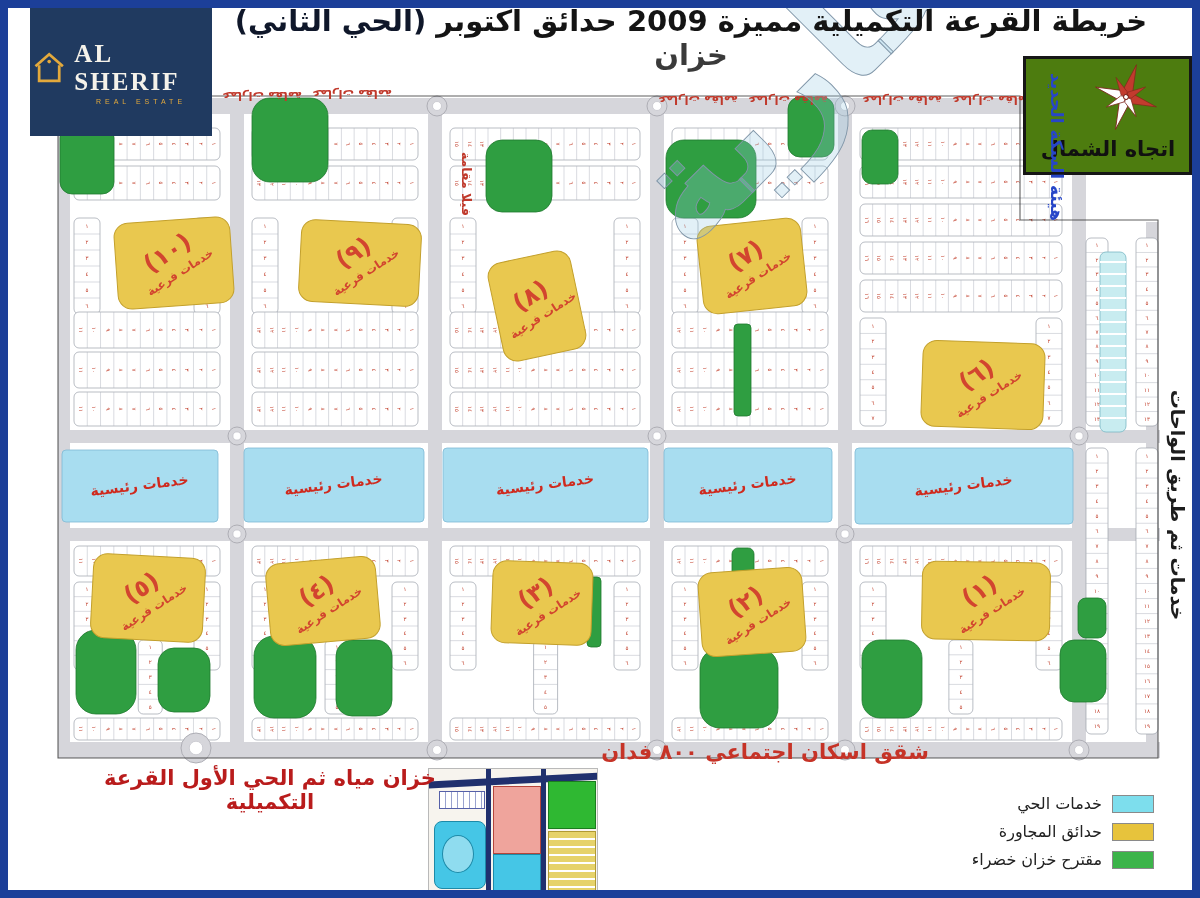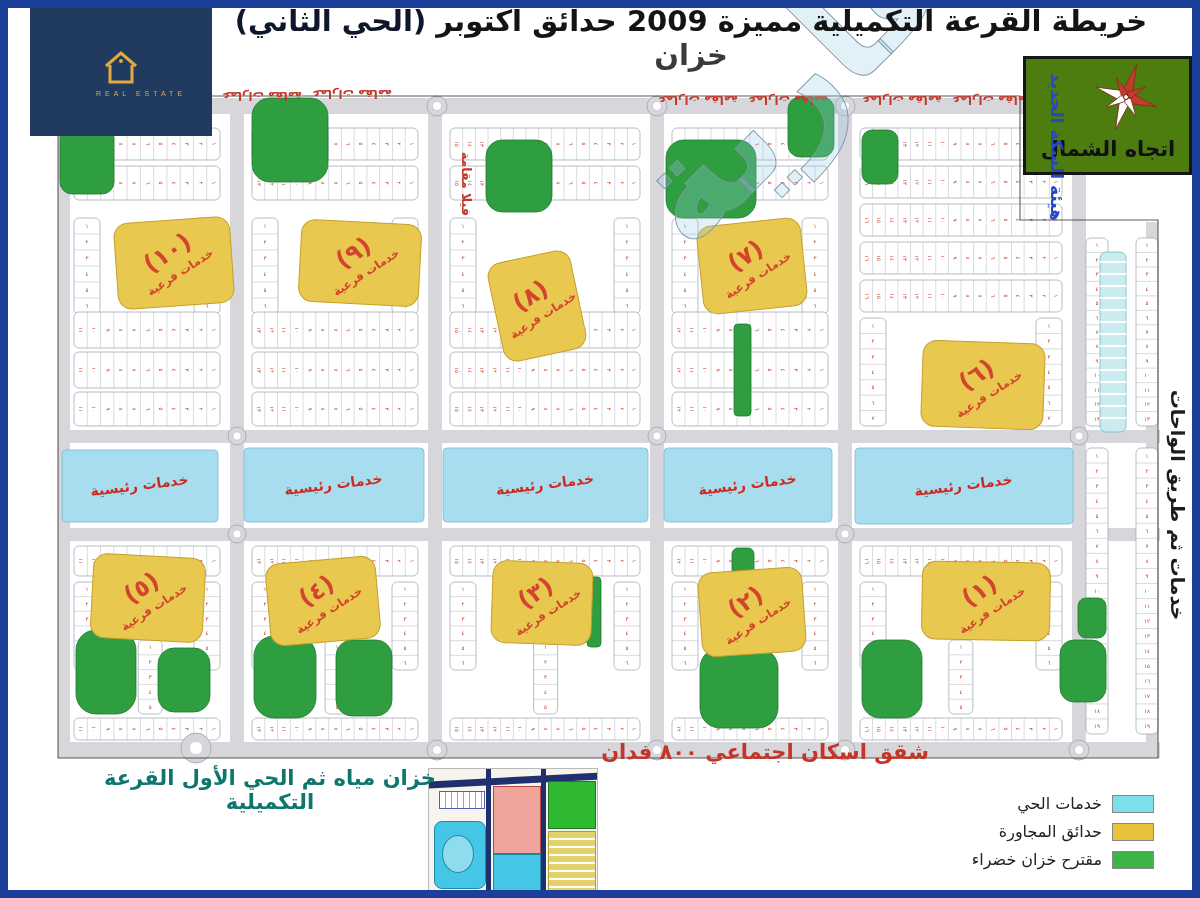--- a/index.html
+++ b/index.html
@@ -43,21 +43,21 @@
   .rightRoad{
     position:absolute;left:966px;top:492px;width:420px;height:26px;
     transform:rotate(90deg);transform-origin:center;direction:rtl;text-align:center;
     color:#1d1d1d;font-weight:bold;font-size:19px;z-index:35;white-space:nowrap;
   }
   
   #map{position:absolute;left:8px;top:8px;z-index:10;}
   
   .noteLeft{
     position:absolute;left:70px;top:766px;width:400px;direction:rtl;text-align:center;
-    font-size:21px;font-weight:bold;color:#0f766e;z-index:40;
+    font-size:21px;font-weight:bold;color:#b91c1c;z-index:40;
   }
   .noteCenter{
     position:absolute;left:600px;top:740px;width:330px;direction:rtl;text-align:center;
     font-size:21px;font-weight:bold;color:#c63327;z-index:40;letter-spacing:1px;
   }
   
   .legend{position:absolute;right:46px;top:794px;z-index:40;display:flex;flex-direction:column;gap:9px;}
   .legend .lrow{direction:rtl;display:flex;align-items:center;gap:10px;}
   .legend .swatch{width:40px;height:16px;border:1px solid #8a8a8a;}
   .legend .llabel{font-size:16px;color:#222;white-space:nowrap;}
@@ -1615,20 +1615,21 @@
   <span>خريطة القرعة التكميلية مميزة 2009 حدائق اكتوبر </span><span class="hl">(الحي الثاني)</span><span class="suffix"> خزان</span>
 </div>
 
 <div class="logo">
   <div class="row">
     <svg width="42" height="40" viewBox="0 0 42 40">
       <polyline points="6,18 21,5 36,18" fill="none" stroke="#e3a93c" stroke-width="3"></polyline>
       <polyline points="10,17 10,34 32,34 32,17" fill="none" stroke="#e3a93c" stroke-width="3"></polyline>
       <circle cx="21" cy="13" r="2" fill="#e3a93c"></circle>
     </svg>
+    <span class="wordmark">AL SHERIF</span>
   </div>
   <span class="sub">REAL ESTATE</span>
 </div>
 
 <div class="compassBox">
   <svg width="90" height="78" viewBox="0 0 90 78" style="position:absolute;right:18px;top:0px;">
     <g transform="translate(45,38) rotate(18)">
       <polygon points="0,-34 5,-6 0,0 -5,-6" fill="#c23b2e" stroke="#7c241b" stroke-width="0.6"></polygon>
       <polygon points="0,34 5,6 0,0 -5,6" fill="#fff" stroke="#7c241b" stroke-width="0.8"></polygon>
       <polygon points="-32,0 -6,5 0,0 -6,-5" fill="#fff" stroke="#7c241b" stroke-width="0.8"></polygon>

